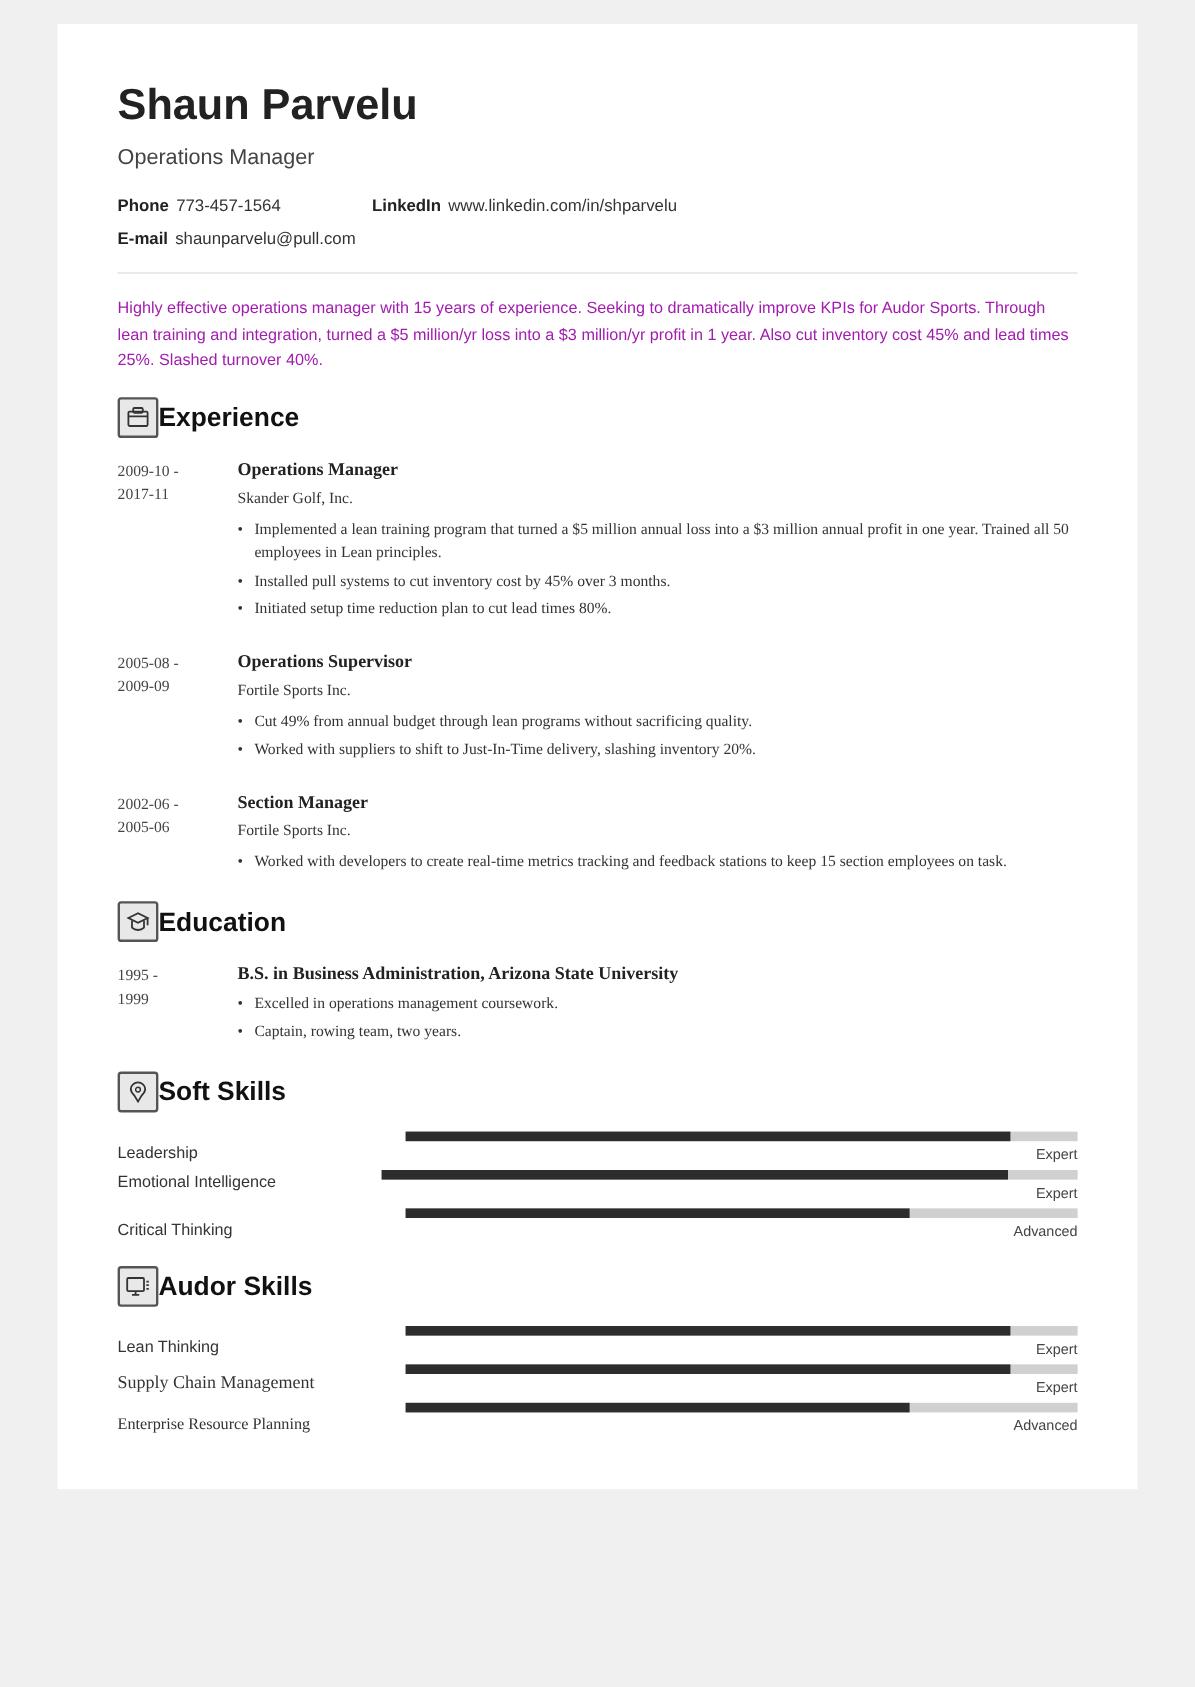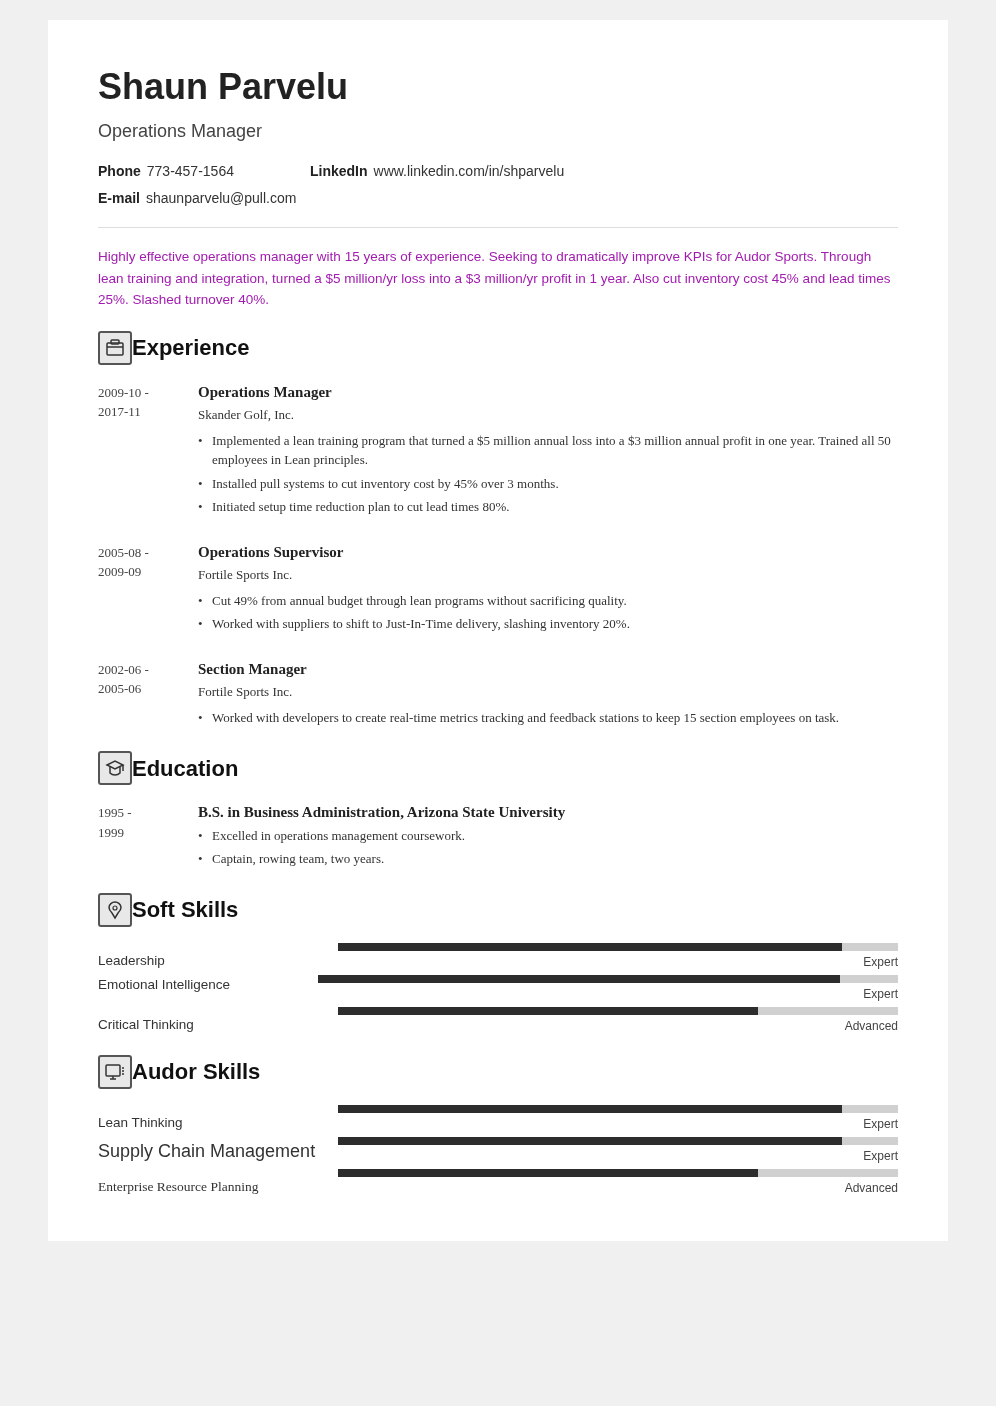--- a/index.html
+++ b/index.html
@@ -291,21 +291,21 @@
         <div style="flex:1; position:relative;">
           <div style="width:100%; height:8px; background:#d0d0d0; position:relative;">
             <div style="width:90%; height:8px; background:#2d2d2d; position:absolute; top:0; left:0;"></div>
           </div>
           <div style="font-size:12px; color:#444; text-align:right; margin-top:2px;">Expert</div>
         </div>
       </div>
     </div>
       <div>
       <div style="display:flex; align-items:flex-end; gap:20px; margin-bottom:4px;">
-        <span style="width:220px; font-size:18px; color:#333; flex-shrink:0;">Supply Chain Management</span>
+        <span style="width:220px; font-size:15px; color:#333; flex-shrink:0;font-family:Liberation Serif, serif;">Supply Chain Management</span>
         <div style="flex:1; position:relative;">
           <div style="width:100%; height:8px; background:#d0d0d0; position:relative;">
             <div style="width:90%; height:8px; background:#2d2d2d; position:absolute; top:0; left:0;"></div>
           </div>
           <div style="font-size:12px; color:#444; text-align:right; margin-top:2px;">Expert</div>
         </div>
       </div>
     </div>
       <div>
       <div style="display:flex; align-items:flex-end; gap:20px; margin-bottom:4px;">

